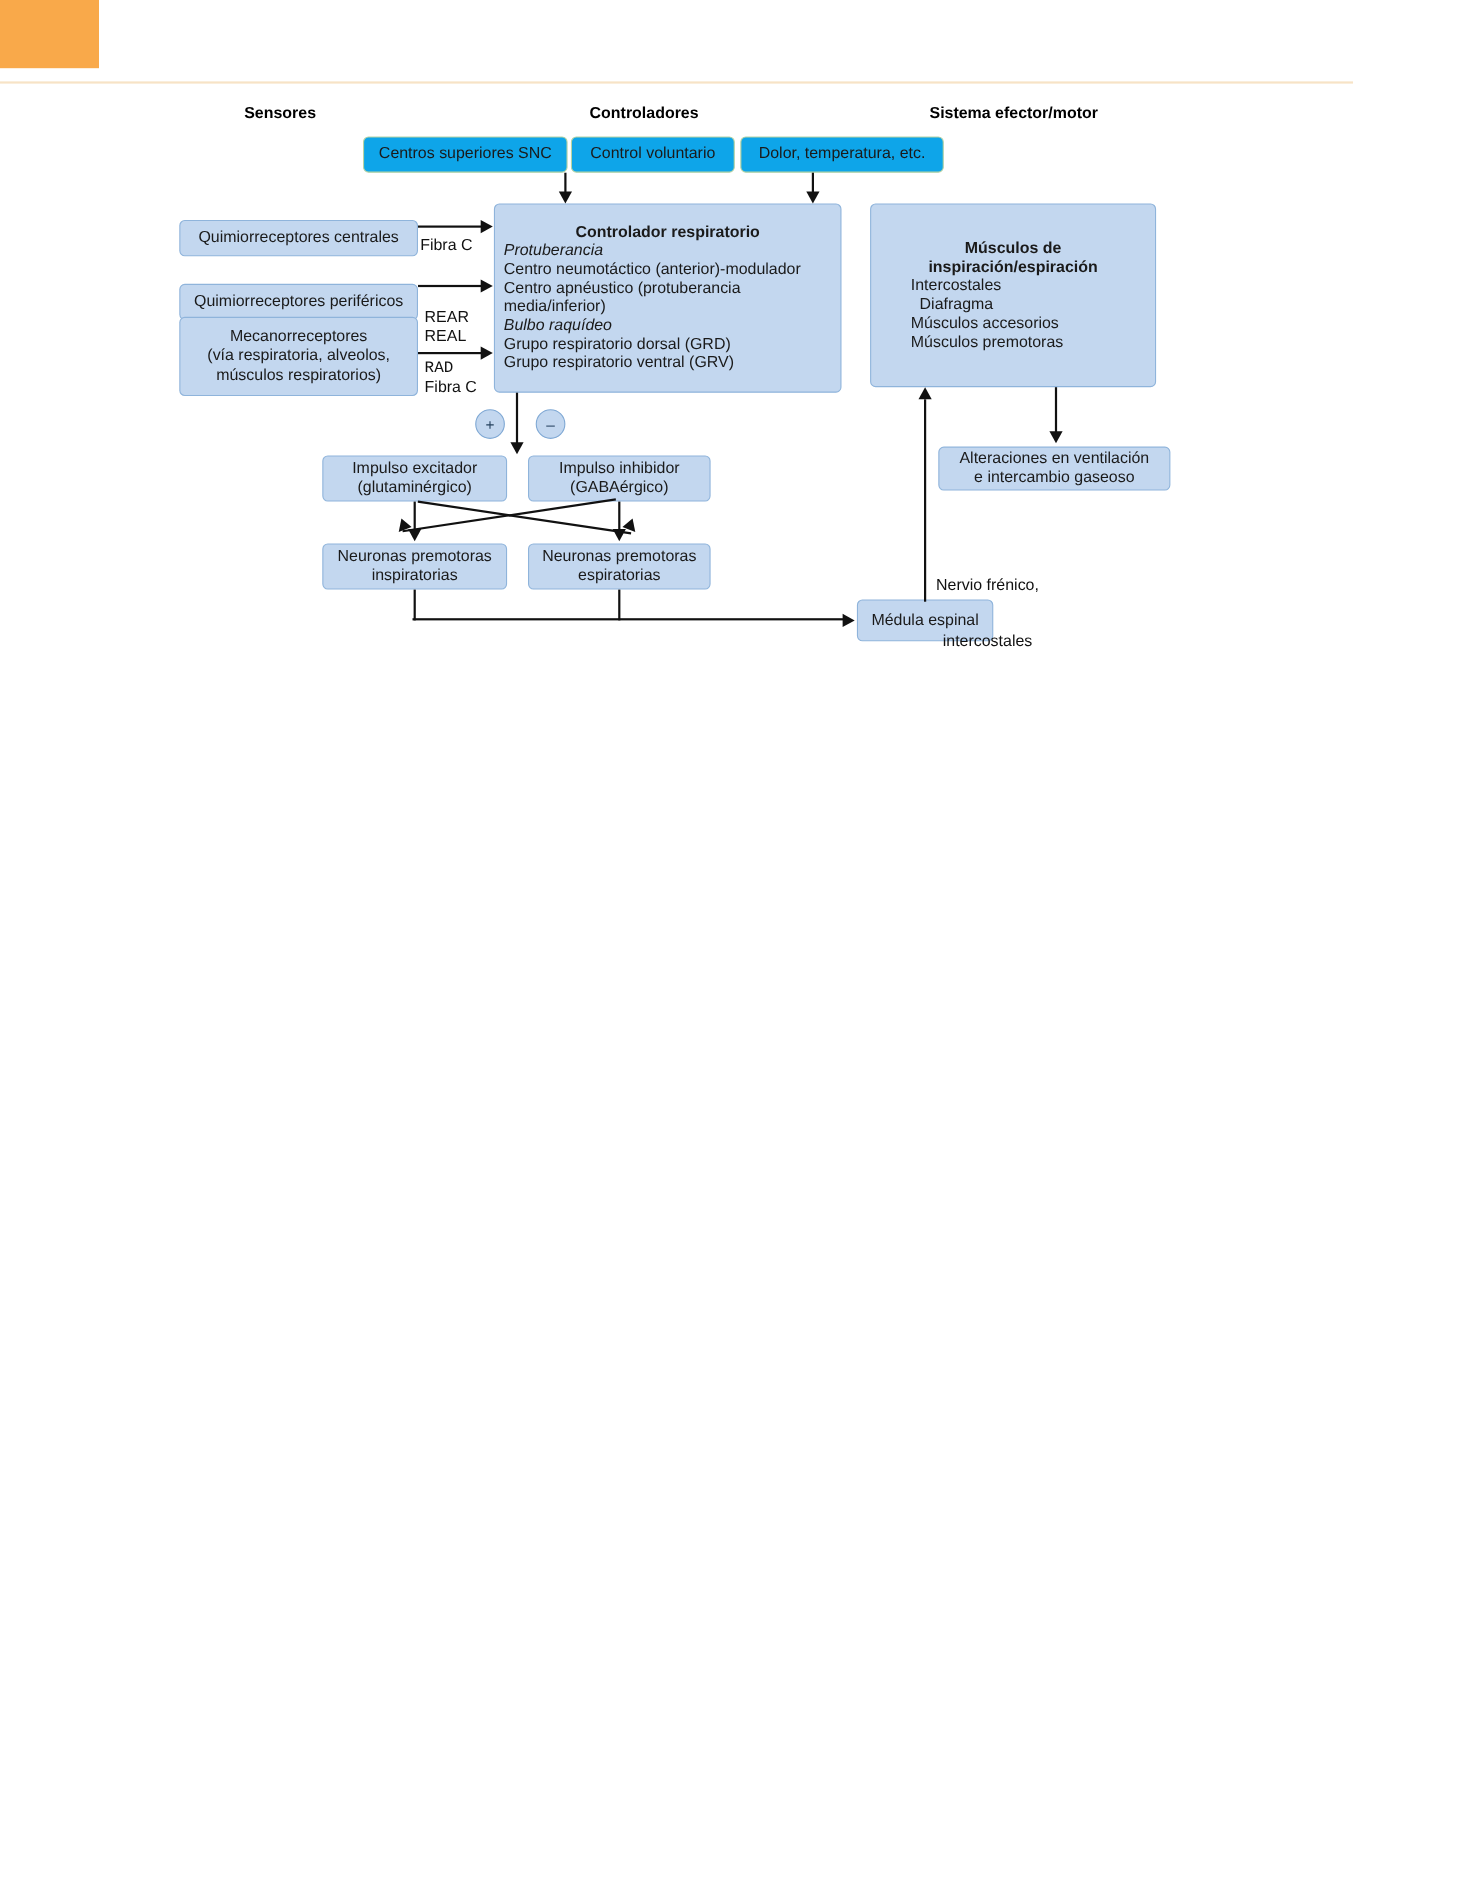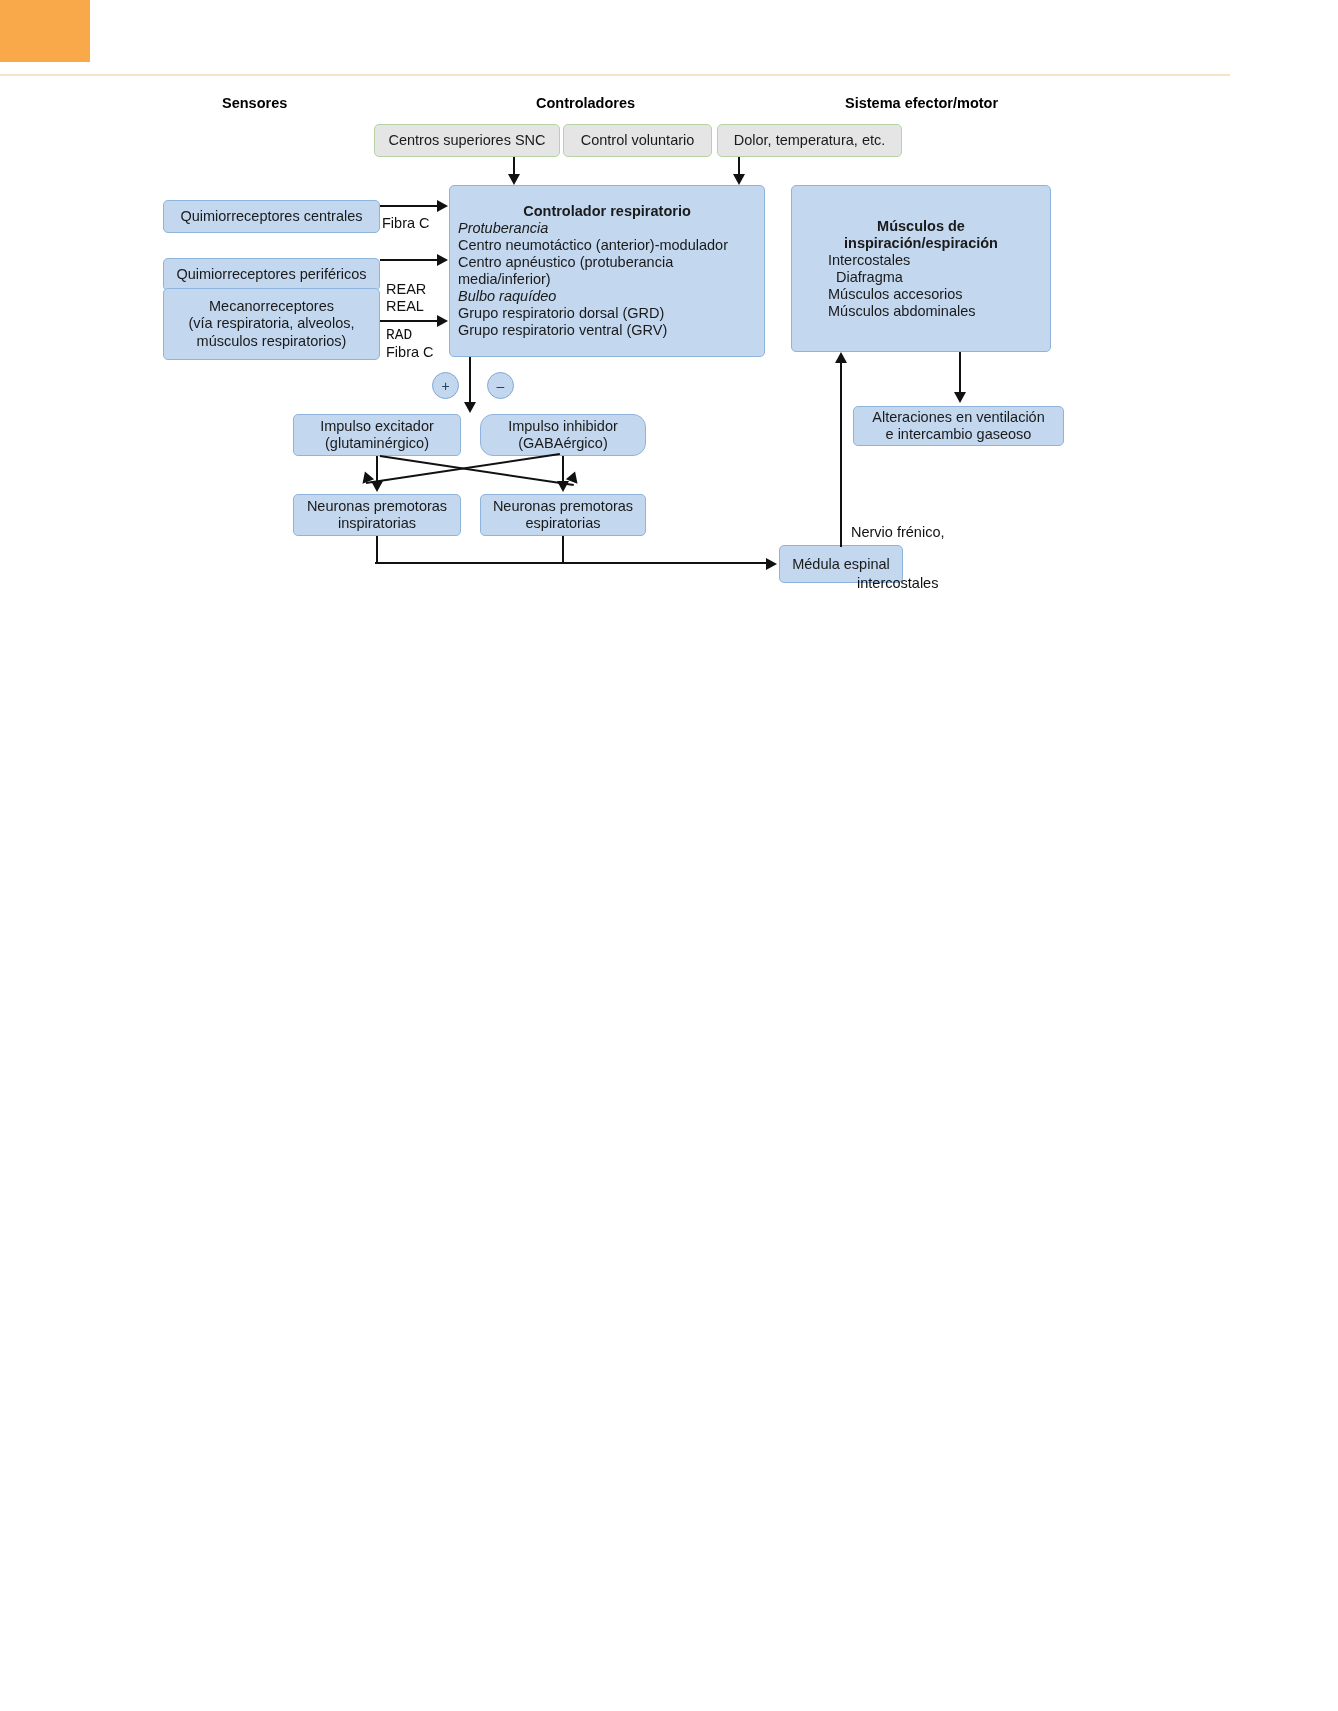--- a/index.html
+++ b/index.html
@@ -38,23 +38,22 @@
     padding:3px 6px;
     display:flex;
     flex-direction:column;
     justify-content:center;
   }
   .blue{
     background:#c3d7ef;
     border:1px solid #8fb4db;
   }
   .green{
-    background:#e5e5e5;
+    background:#0ea5e9;
     border:1px solid #b7d3a3;
-    margin-left:44px;
   }
   .ctr{text-align:center;}
   .lft{text-align:left;}
   .bold{font-weight:bold;}
   .ital{font-style:italic;}
   .tight{line-height:17.5px;}
 
   
   .ln{position:absolute;background:#111;}
   .hl{height:2.4px;}
@@ -131,35 +130,35 @@
   <span>Grupo respiratorio dorsal (GRD)</span>
   <span>Grupo respiratorio ventral (GRV)</span>
 </div>
 
 <div class="box blue lft" style="left:791px;top:185px;width:260px;height:167px;padding:6px 10px;">
   <span class="bold ctr" style="display:block;width:100%;">Músculos de</span>
   <span class="bold ctr" style="display:block;width:100%;">inspiración/espiración</span>
   <span style="margin-left:26px;">Intercostales</span>
   <span style="margin-left:34px;">Diafragma</span>
   <span style="margin-left:26px;">Músculos accesorios</span>
-  <span style="margin-left:26px;">Músculos abdominales</span>
+  <span style="margin-left:26px;">Músculos premotoras</span>
 </div>
 
 <div class="sign" style="left:432px;top:372px;">
   <span>+</span>
 </div>
 <div class="sign" style="left:487px;top:372px;">
   <span>–</span>
 </div>
 
 <div class="box blue ctr" style="left:293px;top:414px;width:168px;height:42px;">
   <span>Impulso excitador</span>
   <span>(glutaminérgico)</span>
 </div>
-<div class="box blue ctr" style="left:480px;top:414px;width:166px;height:42px;border-radius:13px;">
+<div class="box blue ctr" style="left:480px;top:414px;width:166px;height:42px;">
   <span>Impulso inhibidor</span>
   <span>(GABAérgico)</span>
 </div>
 
 <div class="box blue ctr" style="left:293px;top:494px;width:168px;height:42px;">
   <span>Neuronas premotoras</span>
   <span>inspiratorias</span>
 </div>
 <div class="box blue ctr" style="left:480px;top:494px;width:166px;height:42px;">
   <span>Neuronas premotoras</span>

